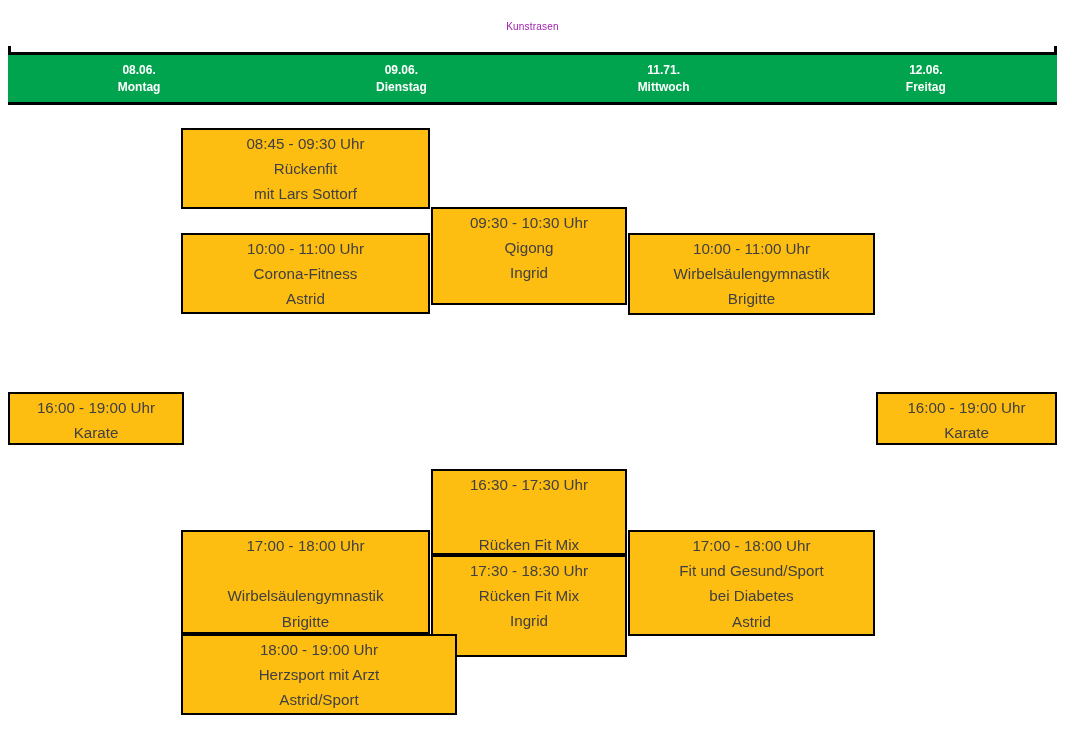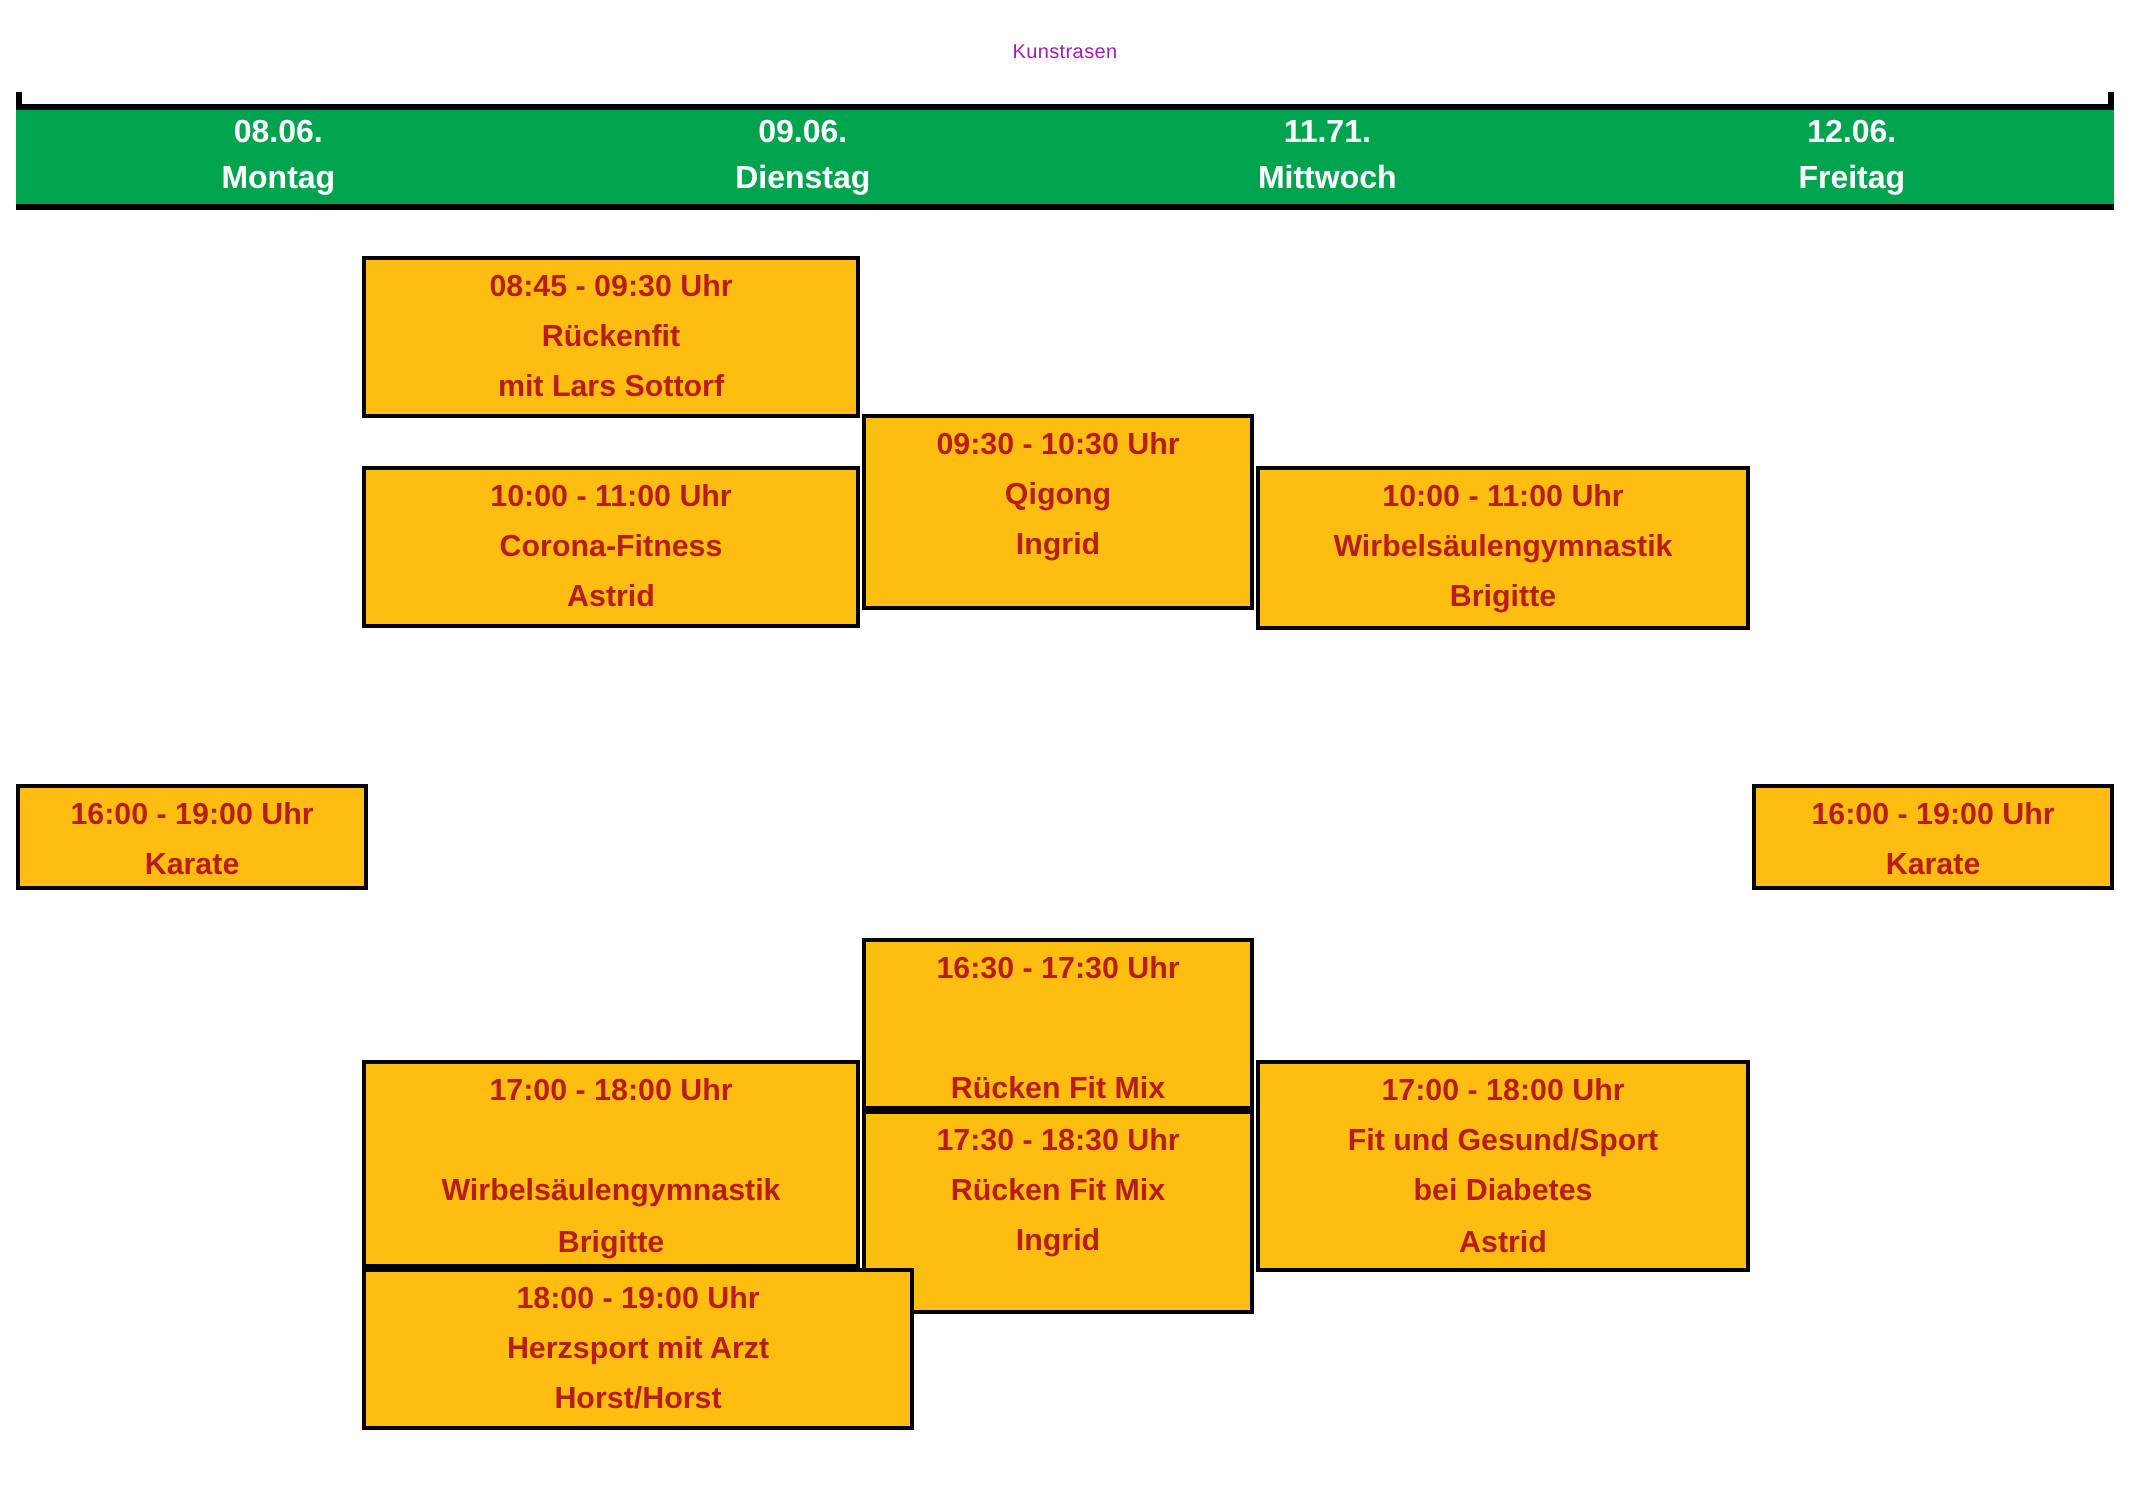--- a/index.html
+++ b/index.html
@@ -67,21 +67,21 @@
     display: flex;
   }
   .header-cell {
     flex: 1 1 0;
     display: flex;
     flex-direction: column;
     align-items: center;
     justify-content: center;
     color: #ffffff;
     font-weight: bold;
-    font-size: 16px;
+    font-size: 12px;
     line-height: 1.38;
     text-shadow: 0 0 0 rgba(0,0,0,0);
   }
   .header-cell .h-date { display: block; }
   .header-cell .h-day  { display: block; }
 
   
   .grid-body {
     position: absolute;
     left: 8px;
@@ -91,22 +91,22 @@
     box-sizing: border-box;
     background: #ffffff;
   }
 
   
   .event {
     position: absolute;
     background: #febd11;
     border: 2px solid #000000;
     box-sizing: border-box;
-    color: #b91c1c;
-    font-weight: bold;
+    color: #404040;
+    font-weight: normal;
     font-size: 15.2px;
     line-height: 1.66;
     text-align: center;
     padding: 1px 2px 2px 2px;
     overflow: hidden;
     white-space: nowrap;
     display: flex;
     flex-direction: column;
     justify-content: flex-start;
     align-items: stretch;
@@ -194,17 +194,17 @@
       </div>
       <div class="event" style="left: 620px; top: 425px; width: 247px; height: 106px;">
         <span class="ln">17:00 - 18:00 Uhr</span>
         <span class="ln">Fit und Gesund/Sport</span>
         <span class="ln">bei Diabetes</span>
         <span class="ln">Astrid</span>
       </div>
       <div class="event" style="left: 173px; top: 529px; width: 276px; height: 81px;">
         <span class="ln">18:00 - 19:00 Uhr</span>
         <span class="ln">Herzsport mit Arzt</span>
-        <span class="ln">Horst/Horst</span>
+        <span class="ln">Astrid/Sport</span>
       </div>
     </div>
 
 </div>
 
 </body></html>

